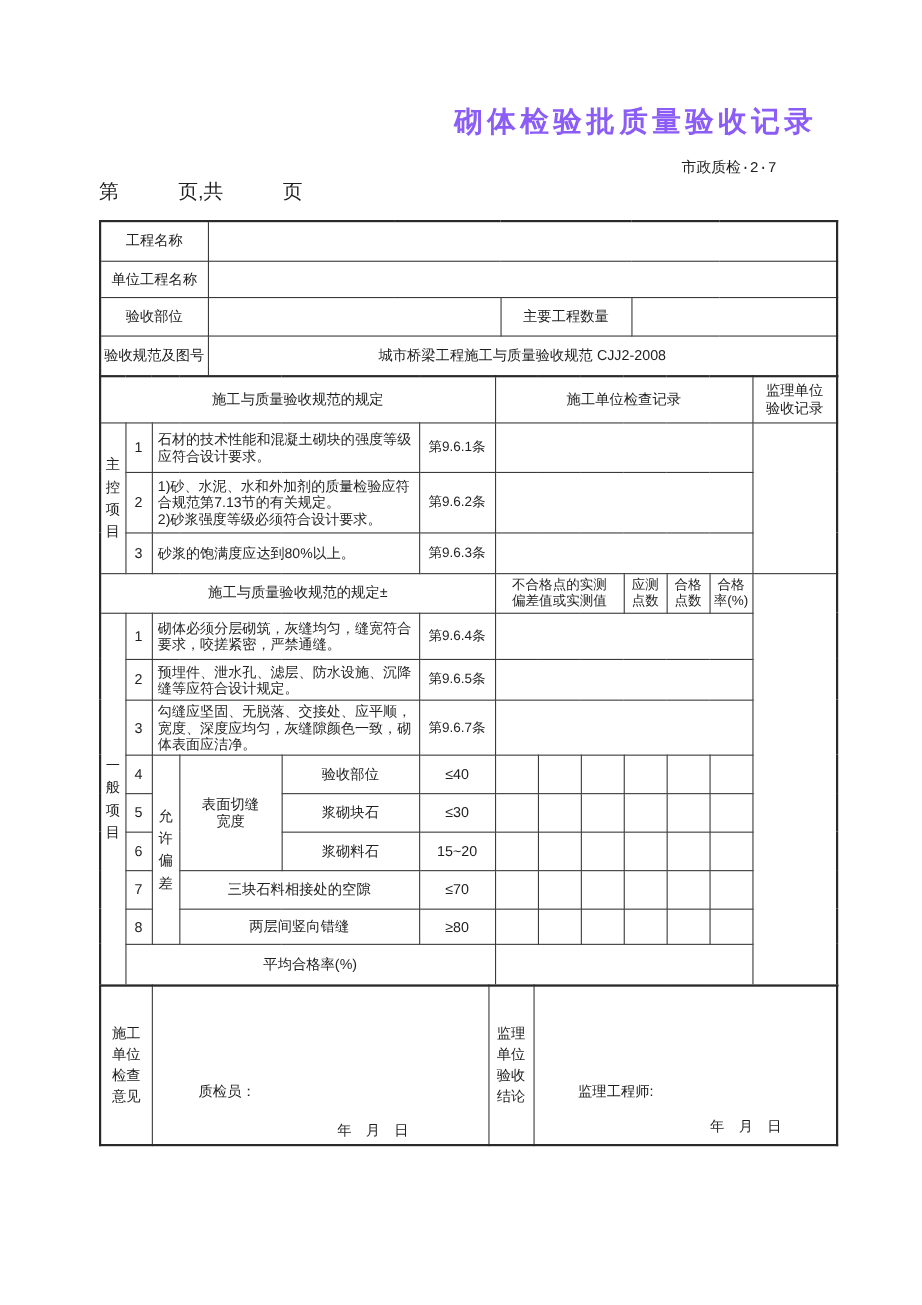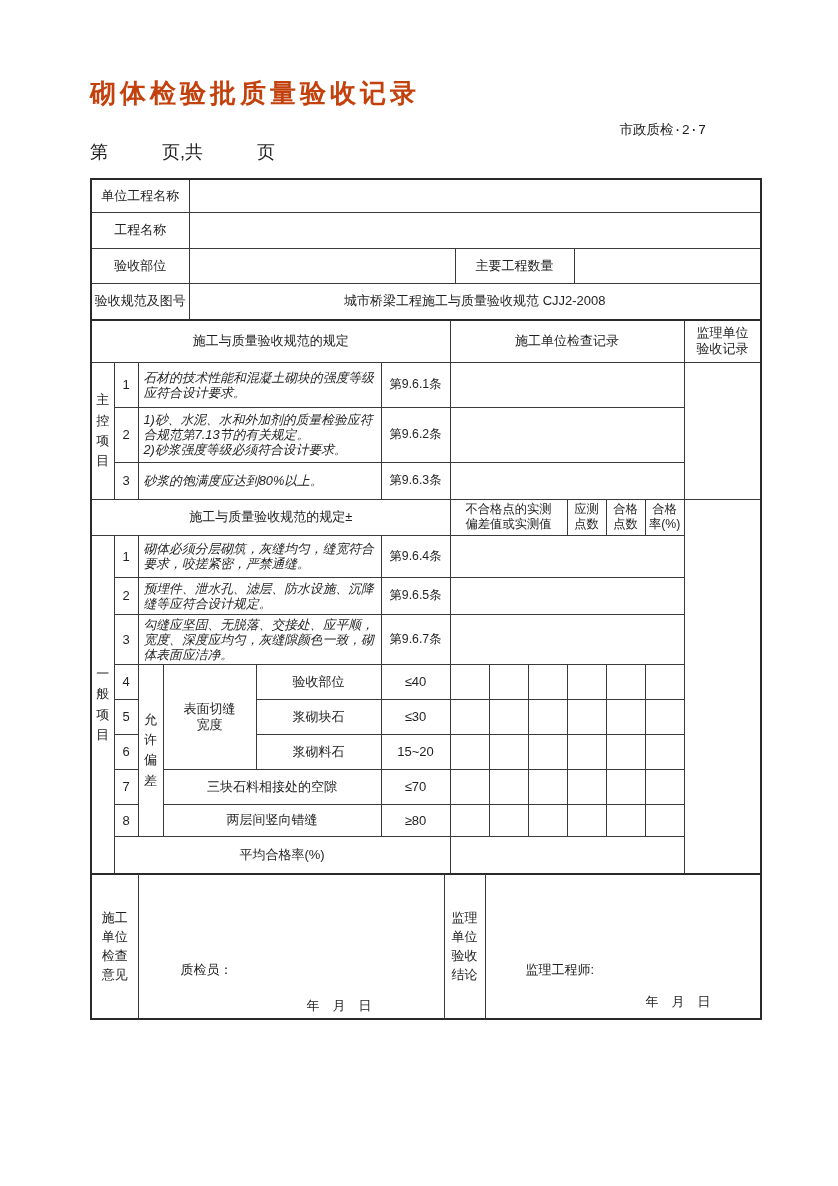--- a/index.html
+++ b/index.html
@@ -5,35 +5,35 @@
   html,body{margin:0;padding:0;background:#ffffff;}
   body{
     width:838px;height:1186px;
     font-family:"Liberation Sans",sans-serif;
     color:#1f1f1f;
     position:relative;
   }
   .sheet{position:absolute;left:0;top:0;width:838px;height:1186px;background:#fff;}
   .content{position:absolute;left:90px;top:78px;width:670px;}
   .title{
-    margin:0;text-align:left;font-size:26px;font-weight:bold;
-    letter-spacing:4px;line-height:1.2;color:#c2410c;
+    margin:17px;text-align:right;font-size:26px;font-weight:bold;
+    letter-spacing:4px;line-height:1.2;color:#8b5cf6;
   }
   .doc-code{margin-top:12px;text-align:right;padding-right:54px;font-size:13.5px;font-family:Liberation Mono, monospace;}
   .page-line{margin-top:1px;text-align:left;padding-right:28px;font-size:18px;}
 
   table{border-collapse:collapse;table-layout:fixed;width:670px;background:#fff;}
   table{border:2px solid #2a2a2a;}
   .t2,.t3{margin-top:-2px;}
   td{
     border:1px solid #3a3a3a;
     font-size:13px;text-align:center;vertical-align:middle;
     padding:1px 2px;overflow:hidden;
   }
-  td.txt{text-align:left;padding:2px 5px;line-height:1.18;font-size:12.8px;font-style:italic;}
+  td.txt{text-align:left;padding:2px 5px;line-height:1.18;font-size:12.8px;}
   td.clause{padding:4px;font-size:12.3px;}
   .pre{white-space:pre-line;line-height:1.25;}
   .vline{display:block;width:1.06em;margin:3px auto;word-break:break-all;line-height:1.55;text-align:center;}
   .vline2{display:block;width:2.15em;margin:0 auto;word-break:break-all;line-height:1.45;text-align:center;}
   td.sign-cell{position:relative;padding:0;}
   .sig-role{position:absolute;left:42px;top:86px;font-size:13px;}
   .sig-date{position:absolute;left:168px;top:122px;font-size:13px;}
   .sig-role-r{position:absolute;left:40px;top:86px;font-size:13px;}
   .sig-date-r{position:absolute;left:160px;top:118px;font-size:13px;}
   .hdr{line-height:1.25;}
@@ -50,26 +50,26 @@
     <table class="t1" style="margin-top:14px;">
       <colgroup>
         <col style="width:98px">
           <col style="width:170px">
           <col style="width:96px">
         <col style="width:119px">
           <col style="width:80px">
           <col style="width:107px">
       </colgroup>
       <tbody>
-          <tr style="height:33px">
+          <tr style="height:36px">
+        <td>工程名称</td>
+        <td colspan="5"></td>
+      </tr>
+      <tr style="height:33px">
         <td>单位工程名称</td>
-        <td colspan="5"></td>
-      </tr>
-      <tr style="height:36px">
-        <td>工程名称</td>
         <td colspan="5"></td>
       </tr>
       <tr style="height:35px">
         <td>验收部位</td>
         <td colspan="2"></td>
         <td>主要工程数量</td>
         <td colspan="2"></td>
       </tr>
       <tr style="height:37px">
         <td>验收规范及图号</td>

